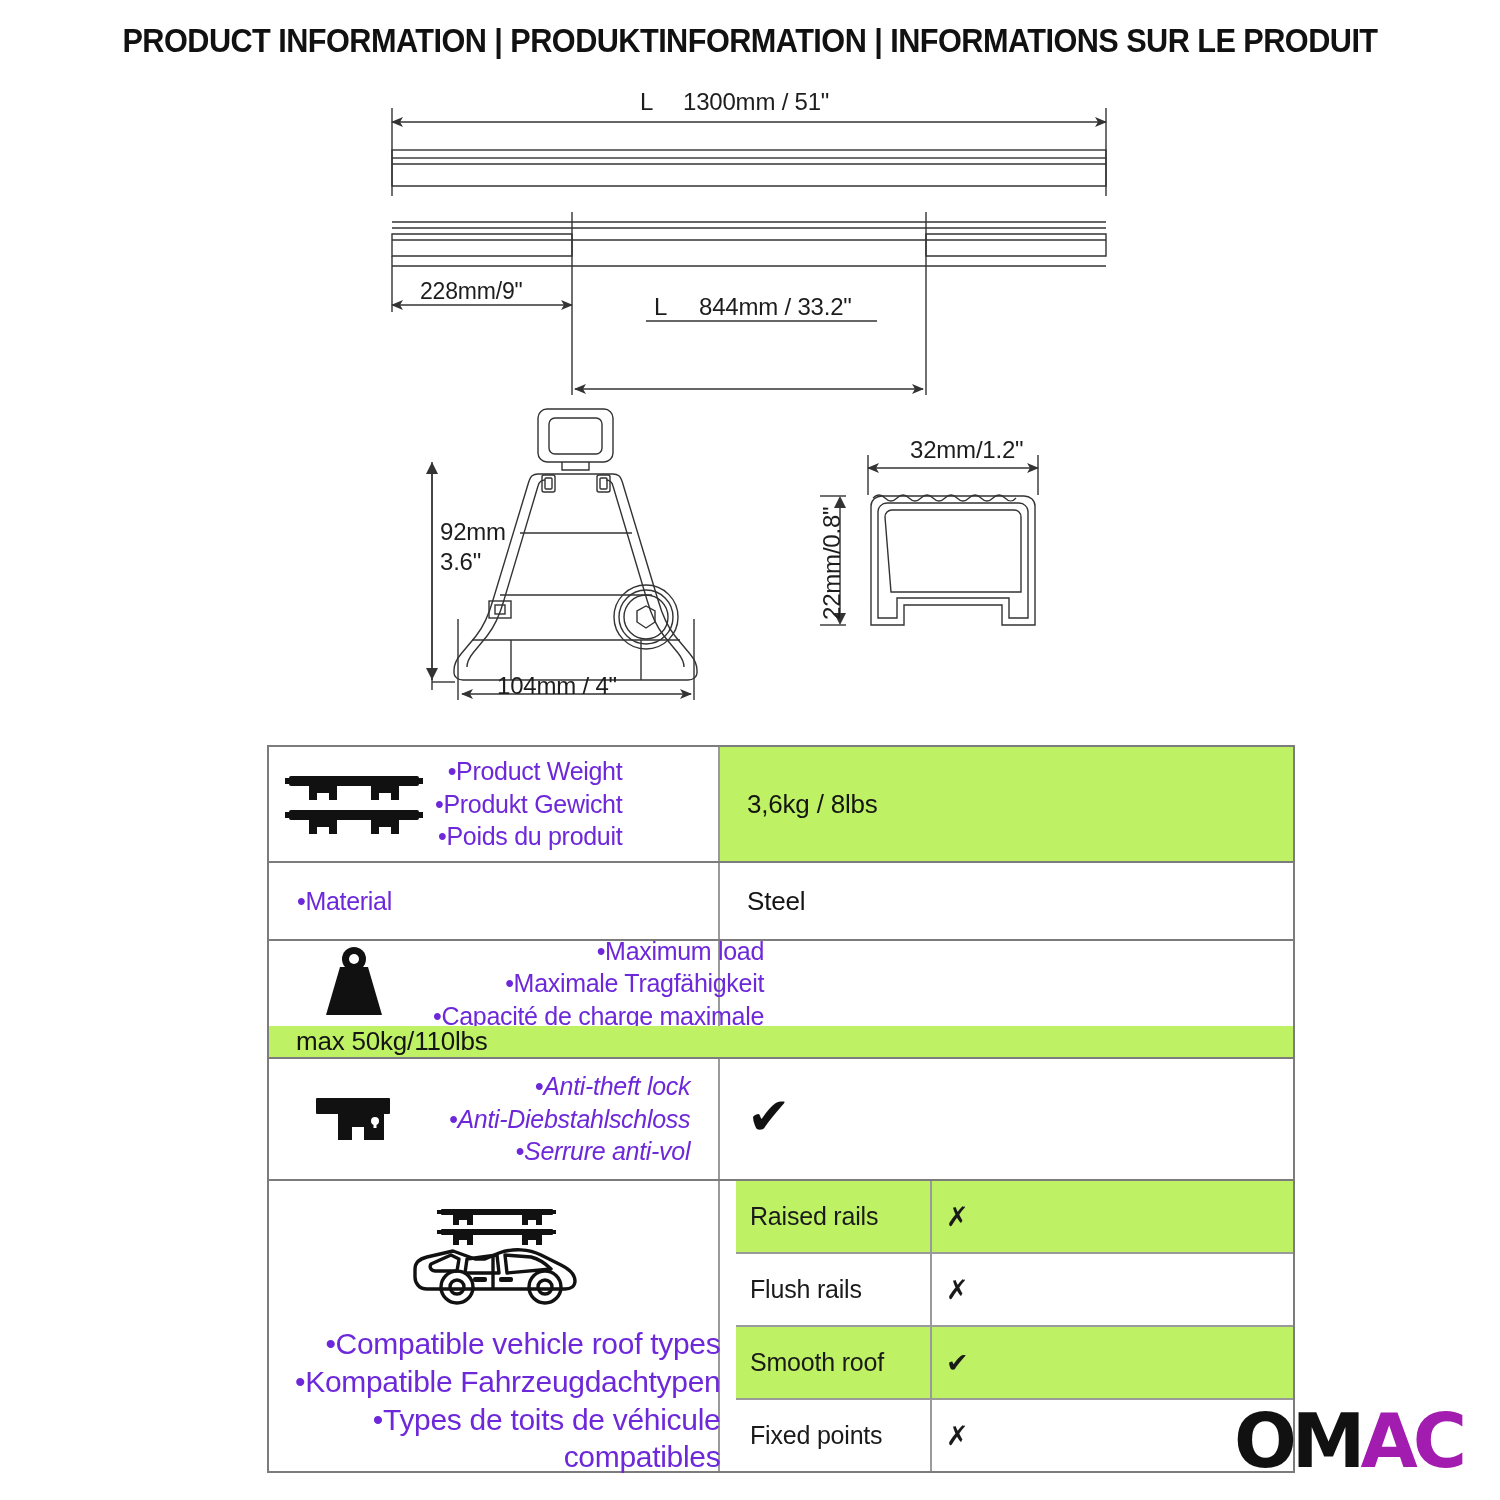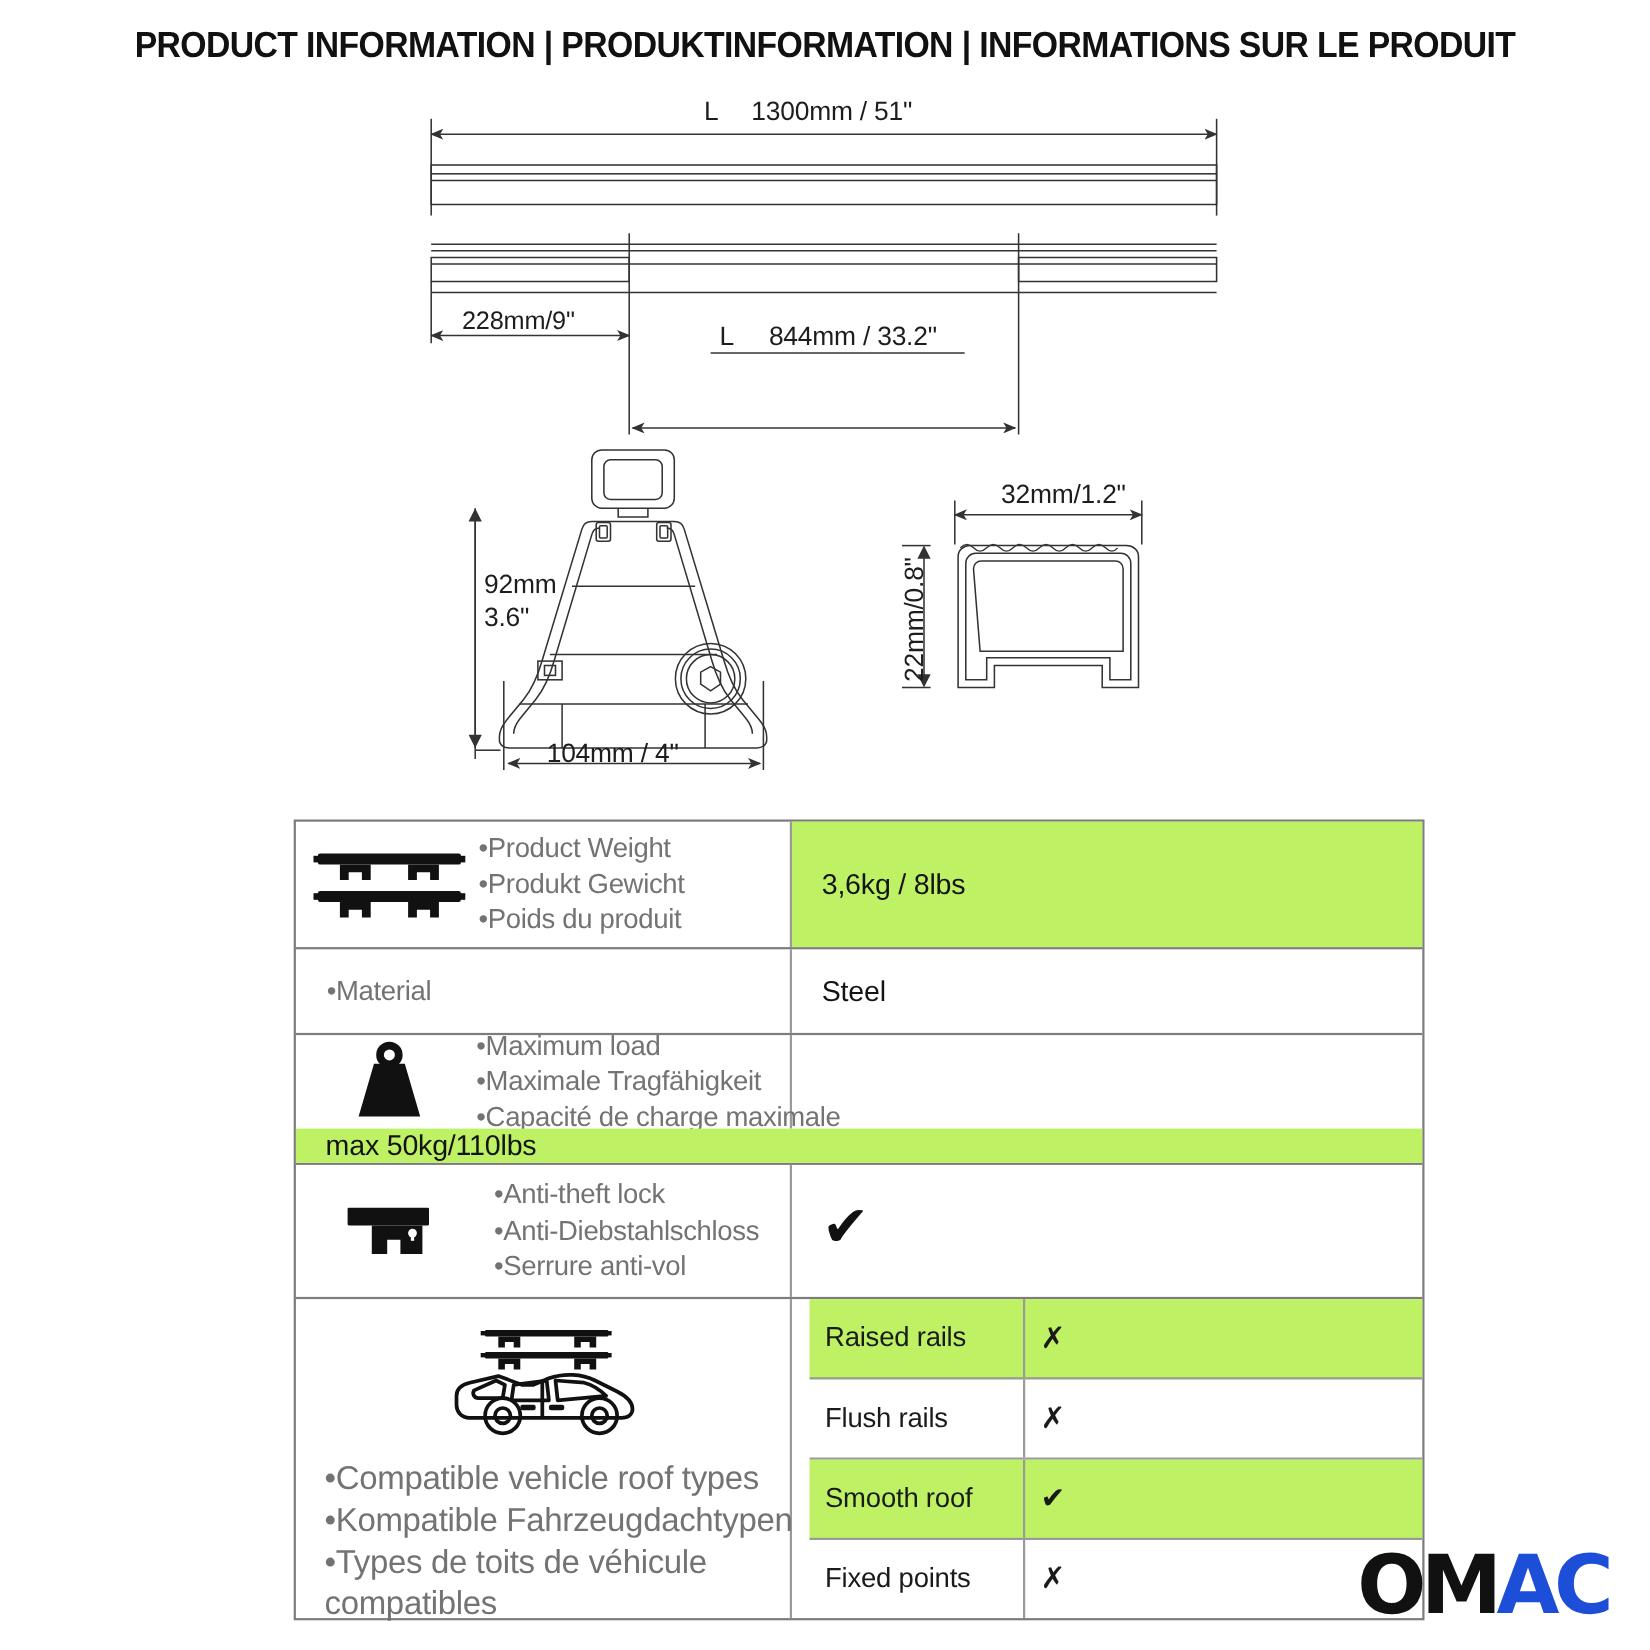--- a/index.html
+++ b/index.html
@@ -67,42 +67,43 @@
   }
   .labicon{
     width:150px;
     display:flex;align-items:center;justify-content:center;
     flex:none;
   }
   .labtext{
     font-size:25px;
     line-height:1.30;
     letter-spacing:-0.3px;
-    color:#737373;
+    color:#6d28d9;
+    text-align:right;
   }
   .labtext div{white-space:nowrap;}
   .val{
     flex:1;
     display:flex;align-items:center;
     padding-left:27px;
     font-size:26px;
     letter-spacing:-0.2px;
     color:#141414;
   }
   .shade{background:#bef264;}
   .r1{height:114px;}
   .r2{height:76px;}
   .r3{height:116px;flex-direction:column;}
   .r4{height:120px;}
   .r5{height:290px;}
 
   .r1 .labtext{padding-left:6px;}
   .r2 .lab{padding-left:28px;}
   .r3 .labtext{padding-left:4px;}
-  .r4 .labtext{padding-left:20px;}
+  .r4 .labtext{padding-left:20px;font-style:italic;}
 
   .checkbig{
     font-size:52px;line-height:1;
     font-weight:bold;
     font-family:"DejaVu Sans", sans-serif;
     color:#111;
     margin-top:-6px;
   }
 
   
@@ -151,21 +152,21 @@
     position:absolute;
     right:38px;bottom:22px;
     font-family:"DejaVu Sans", sans-serif;
     font-weight:bold;
     font-size:74px;
     letter-spacing:-5px;
     line-height:1;
     display:flex;align-items:center;
   }
   .logo .blk{color:#111;}
-  .logo .red{color:#1d4ed8;}
+  .logo .red{color:#a21caf;}
 </style>
 </head>
 <body>
 
 <div class="page">
 
   <div class="title">PRODUCT INFORMATION | PRODUKTINFORMATION | INFORMATIONS SUR LE PRODUIT</div>
 
   <div class="draw">
     <svg width="1500" height="740" viewBox="0 0 1500 740">

